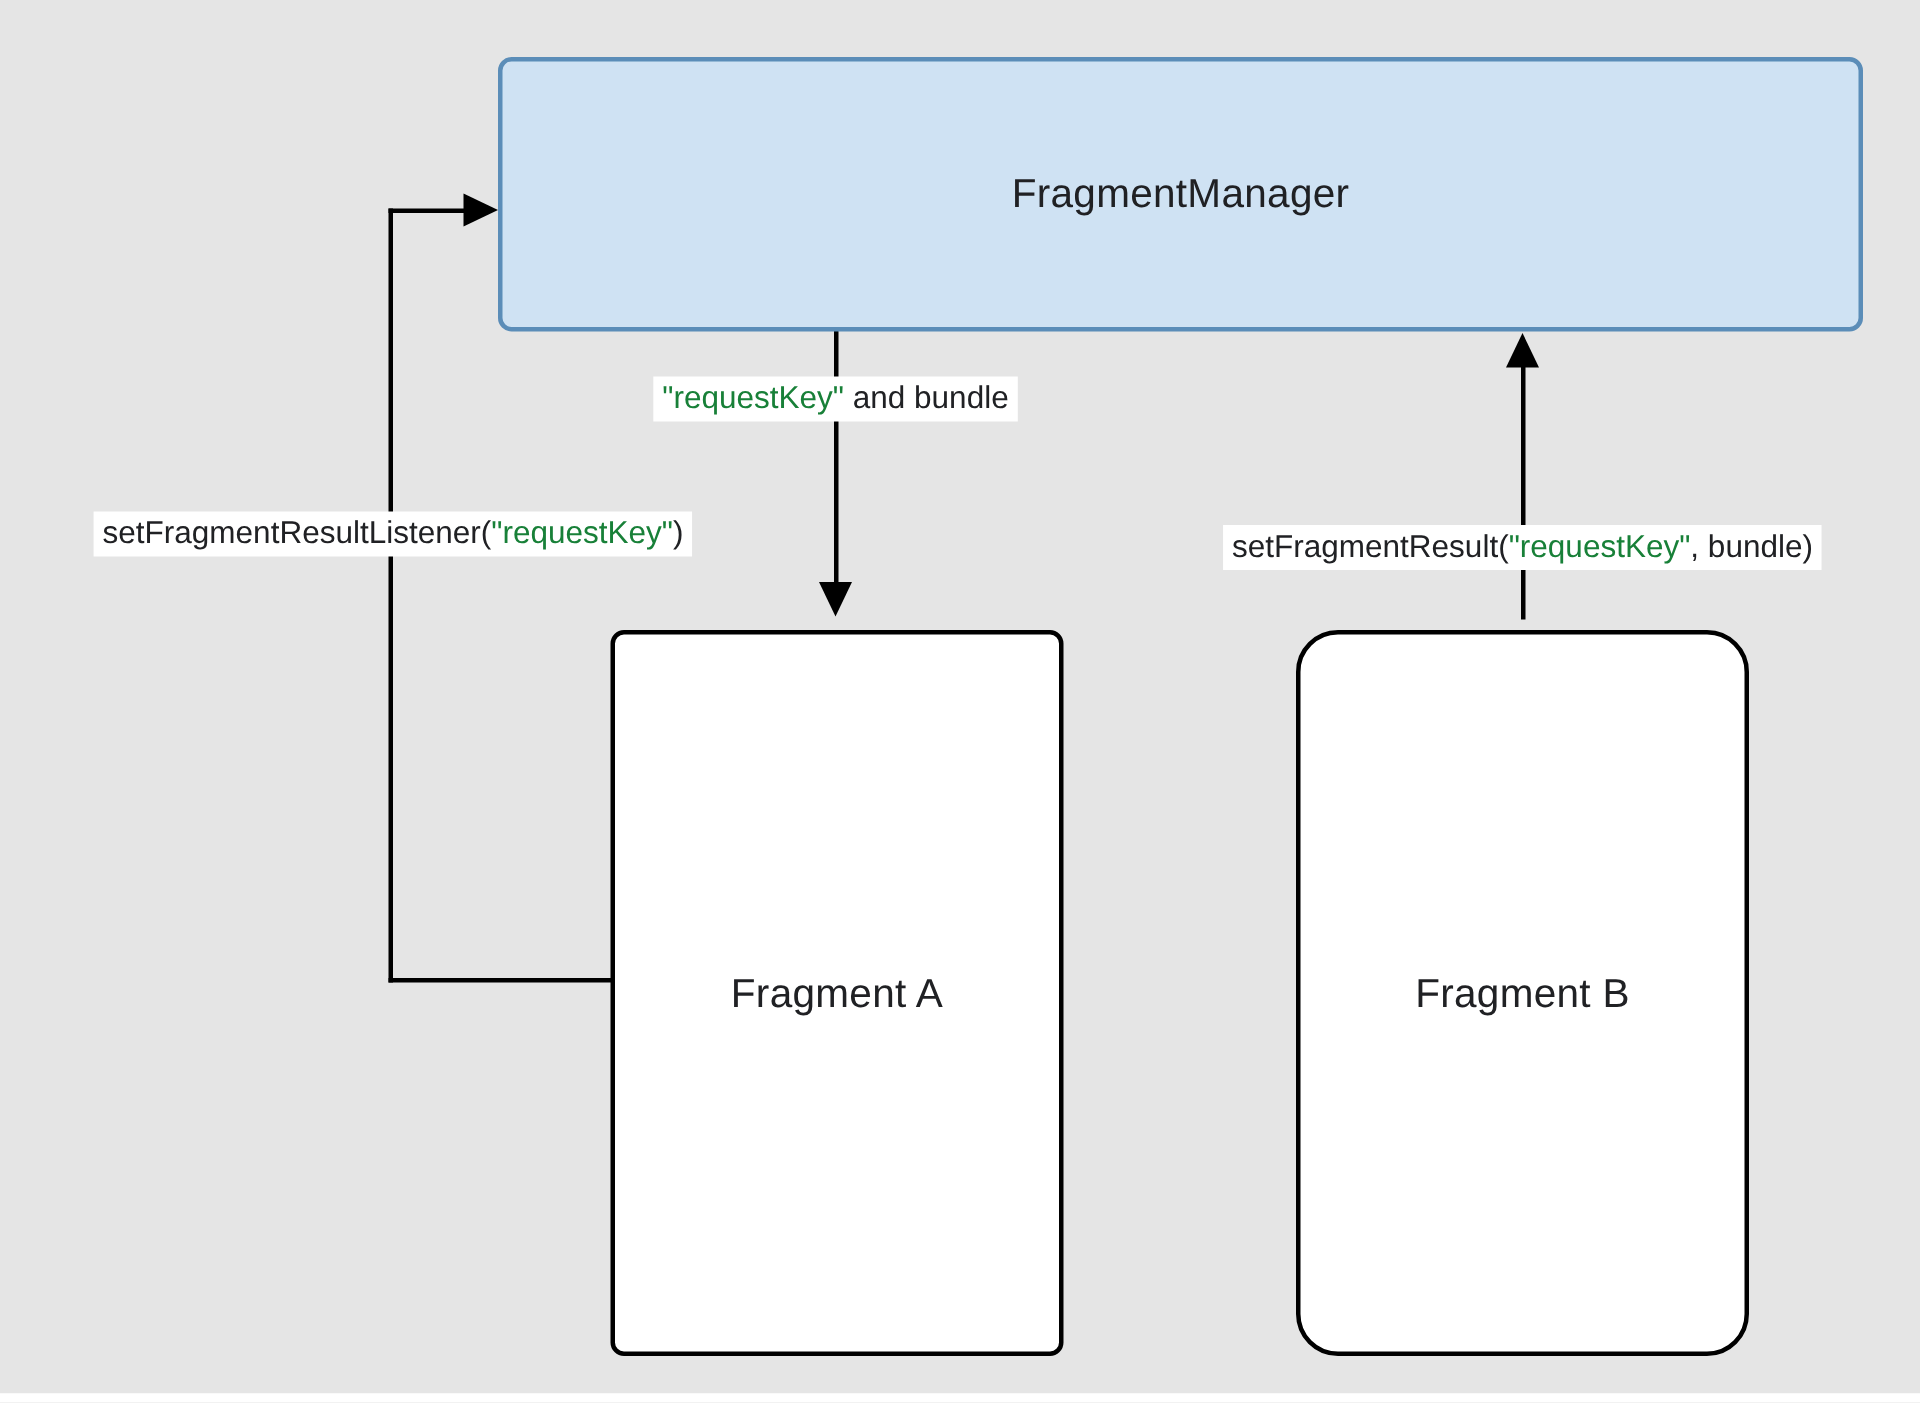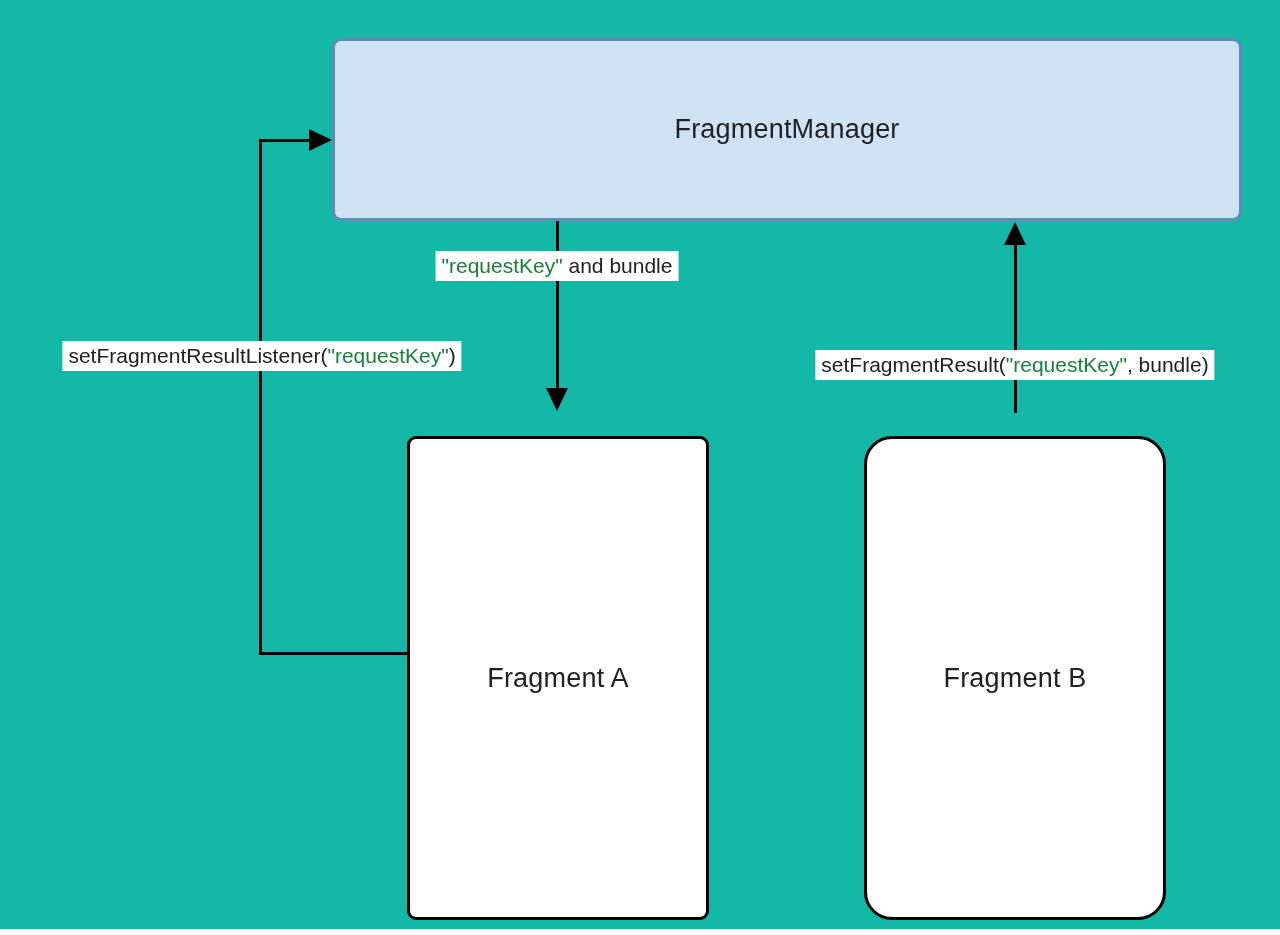--- a/index.html
+++ b/index.html
@@ -4,21 +4,21 @@
 <style>
   html, body {
     margin: 0;
     padding: 0;
     background: #ffffff;
   }
   .canvas {
     position: relative;
     width: 1280px;
     height: 929px;
-    background: #14b8a6;
+    background: #e5e5e5;
     font-family: "Liberation Sans", sans-serif;
     overflow: hidden;
   }
   .node {
     position: absolute;
     display: flex;
     align-items: center;
     justify-content: center;
     box-sizing: border-box;
     border-radius: 9px;
@@ -31,21 +31,21 @@
   .fm-box {
     left: 332px;
     top: 38px;
     width: 910px;
     height: 183px;
     background: var(--manager-fill, #cfe2f3);
     border: 3px solid var(--manager-border, #5b8db8);
     font-size: 27px;
   }
   .frag-box {
-    top: 436px;
+    top: 420px;
     width: 302px;
     height: 484px;
     background: var(--fragment-fill, #ffffff);
     border: 3px solid var(--fragment-border, #000000);
     font-size: 27px;
   }
   .frag-a { left: 407px; }
   .frag-b { left: 864px; border-radius: 28px; }
 
   .line {

